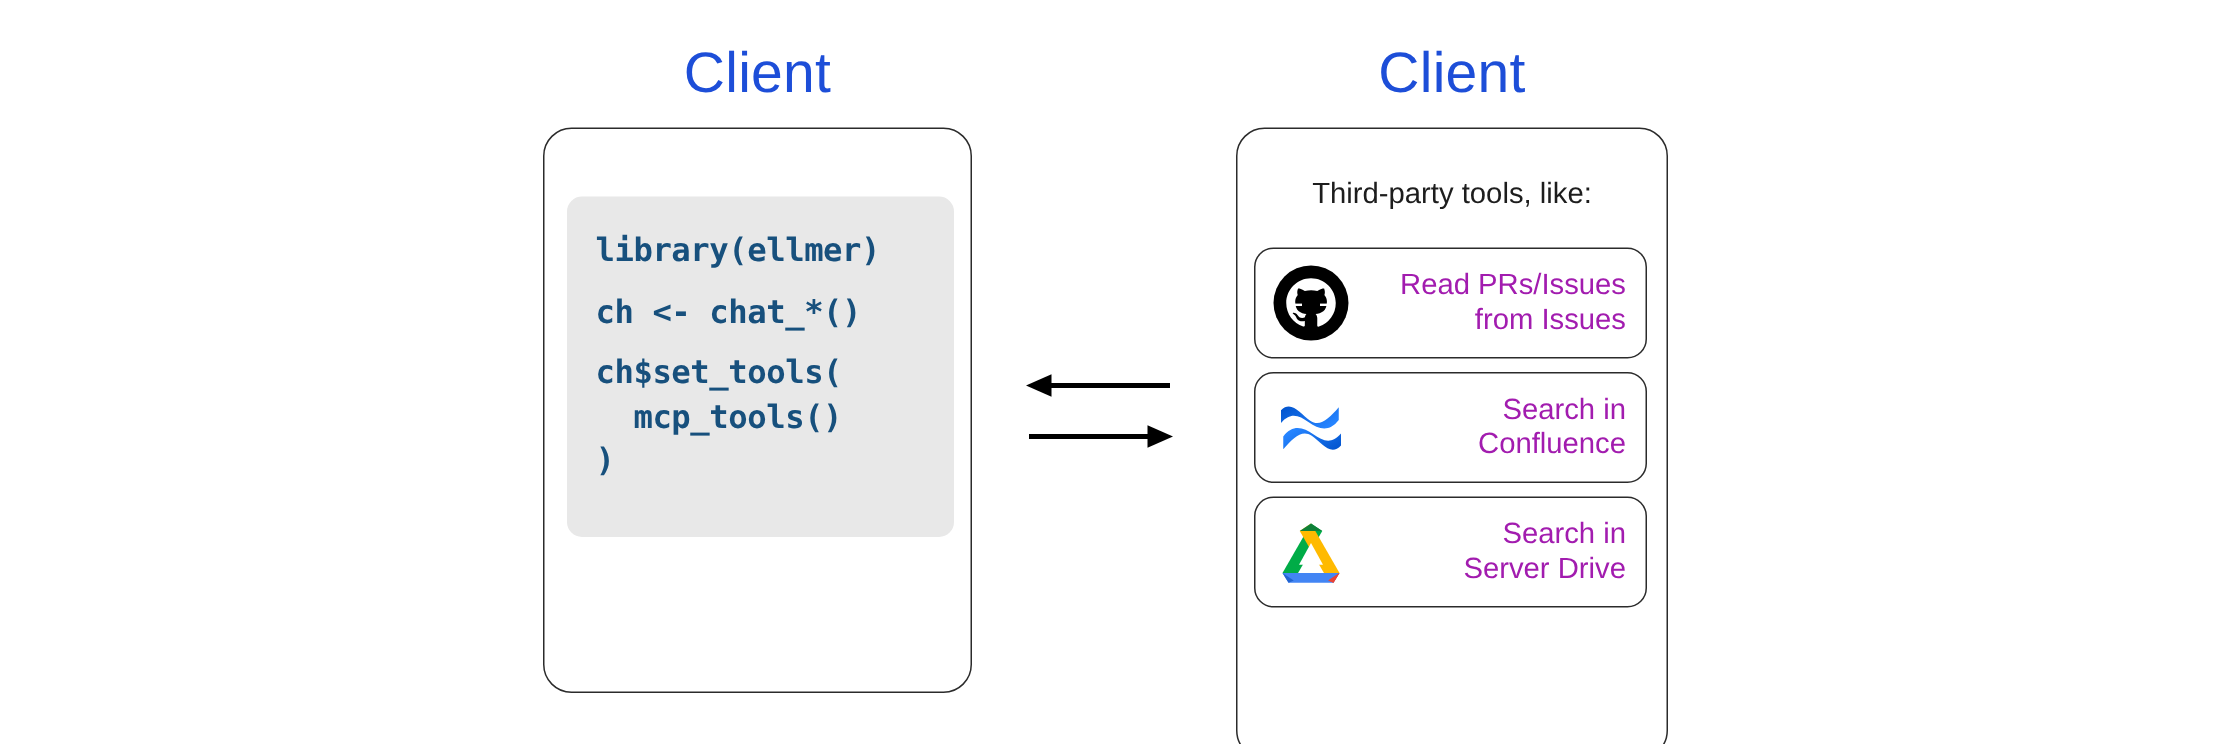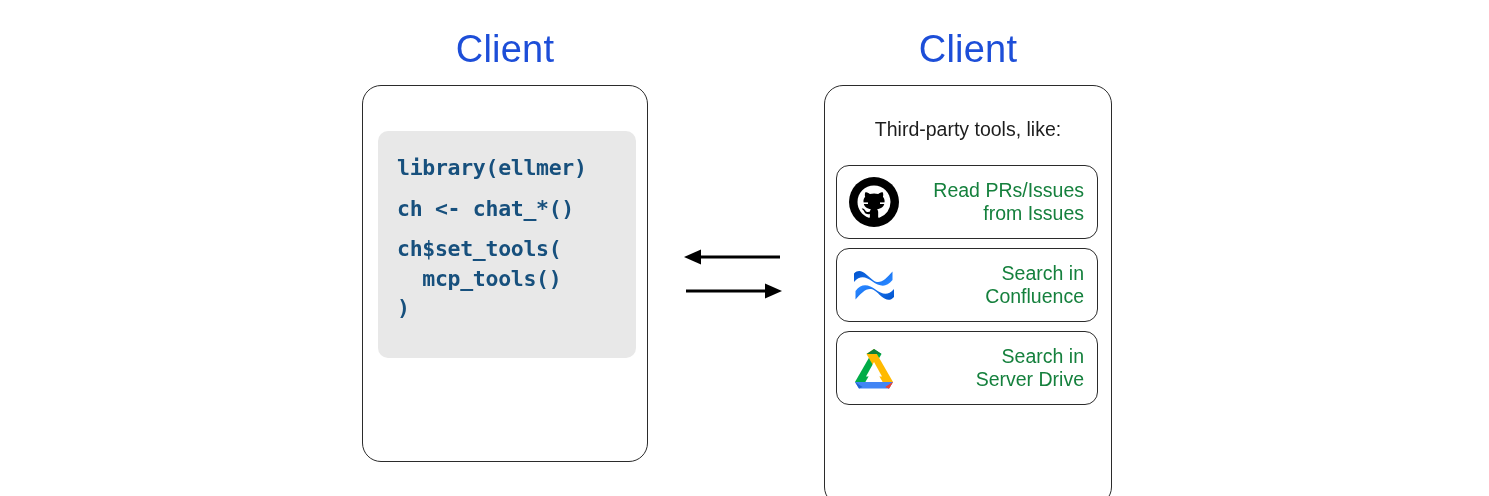--- a/index.html
+++ b/index.html
@@ -102,21 +102,21 @@
     flex: 0 0 56px;
     display: flex;
     align-items: center;
     justify-content: center;
   }
   .tool-label {
     flex: 1 1 auto;
     text-align: right;
     font-size: 19.5px;
     line-height: 1.18;
-    color: #15803d;
+    color: #a21caf;
     padding-right: 2px;
   }
 
   
   #arrows {
     position: absolute;
     left: 676px;
     top: 240px;
     width: 116px;
     height: 70px;

